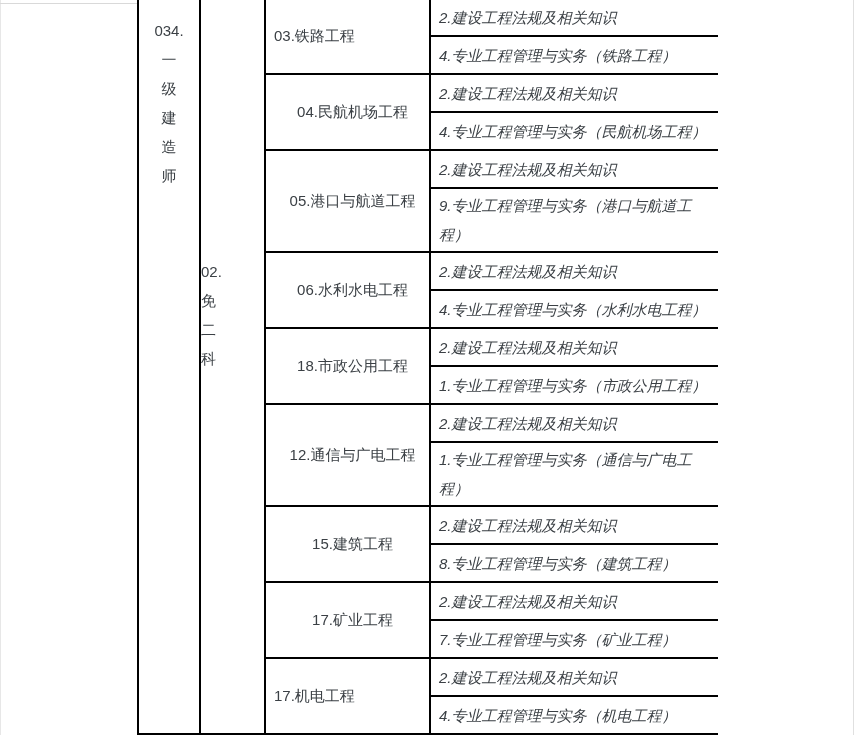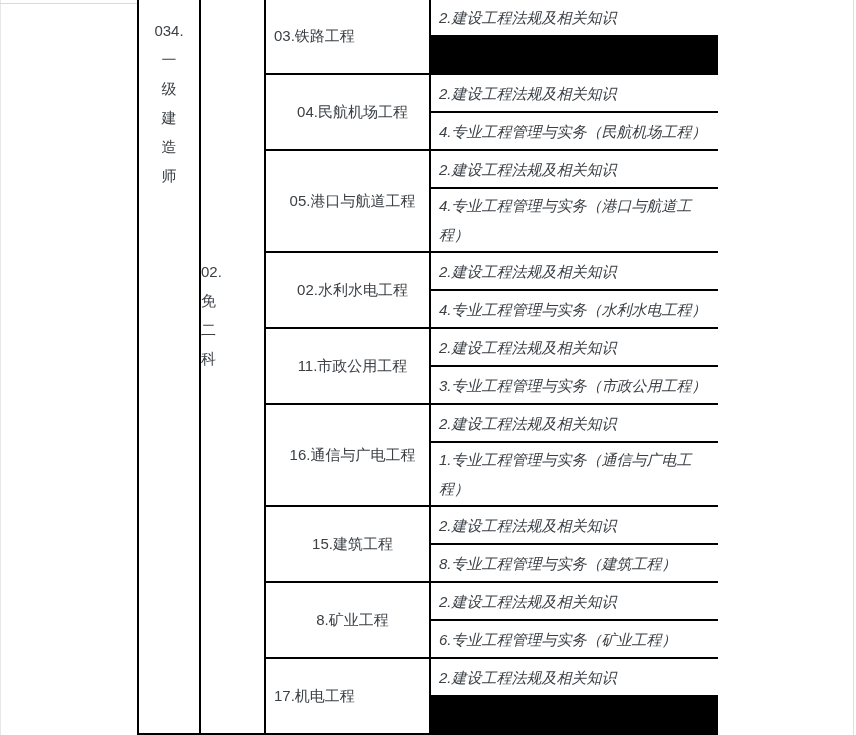--- a/index.html
+++ b/index.html
@@ -97,46 +97,48 @@
 
     <div class="cell exem-cell">
       <div>02.</div>
       <div>免</div>
       <div>二</div>
       <div>科</div>
     </div>
 
     <div class="cell spec-cell align-left row-span2">03.铁路工程</div>
     <div class="cell subj-cell">2.建设工程法规及相关知识</div>
+    <div class="cell subj-cell">4.专业工程管理与实务（铁路工程）</div>
 
     <div class="cell spec-cell row-span2">04.民航机场工程</div>
     <div class="cell subj-cell">2.建设工程法规及相关知识</div>
     <div class="cell subj-cell">4.专业工程管理与实务（民航机场工程）</div>
 
     <div class="cell spec-cell row-span2">05.港口与航道工程</div>
     <div class="cell subj-cell">2.建设工程法规及相关知识</div>
-    <div class="cell subj-cell">4.专业工程管理与实务（港口与航道工程）</div>
+    <div class="cell subj-cell">9.专业工程管理与实务（港口与航道工程）</div>
 
-    <div class="cell spec-cell row-span2">02.水利水电工程</div>
+    <div class="cell spec-cell row-span2">06.水利水电工程</div>
     <div class="cell subj-cell">2.建设工程法规及相关知识</div>
     <div class="cell subj-cell">4.专业工程管理与实务（水利水电工程）</div>
 
-    <div class="cell spec-cell row-span2">11.市政公用工程</div>
+    <div class="cell spec-cell row-span2">18.市政公用工程</div>
     <div class="cell subj-cell">2.建设工程法规及相关知识</div>
-    <div class="cell subj-cell">3.专业工程管理与实务（市政公用工程）</div>
+    <div class="cell subj-cell">1.专业工程管理与实务（市政公用工程）</div>
 
-    <div class="cell spec-cell row-span2">16.通信与广电工程</div>
+    <div class="cell spec-cell row-span2">12.通信与广电工程</div>
     <div class="cell subj-cell">2.建设工程法规及相关知识</div>
     <div class="cell subj-cell">1.专业工程管理与实务（通信与广电工程）</div>
 
     <div class="cell spec-cell row-span2">15.建筑工程</div>
     <div class="cell subj-cell">2.建设工程法规及相关知识</div>
     <div class="cell subj-cell">8.专业工程管理与实务（建筑工程）</div>
 
-    <div class="cell spec-cell row-span2">8.矿业工程</div>
+    <div class="cell spec-cell row-span2">17.矿业工程</div>
     <div class="cell subj-cell">2.建设工程法规及相关知识</div>
-    <div class="cell subj-cell">6.专业工程管理与实务（矿业工程）</div>
+    <div class="cell subj-cell">7.专业工程管理与实务（矿业工程）</div>
 
     <div class="cell spec-cell align-left row-span2">17.机电工程</div>
     <div class="cell subj-cell">2.建设工程法规及相关知识</div>
+    <div class="cell subj-cell">4.专业工程管理与实务（机电工程）</div>
 
   </div>
 </div>
 
 </body></html>

